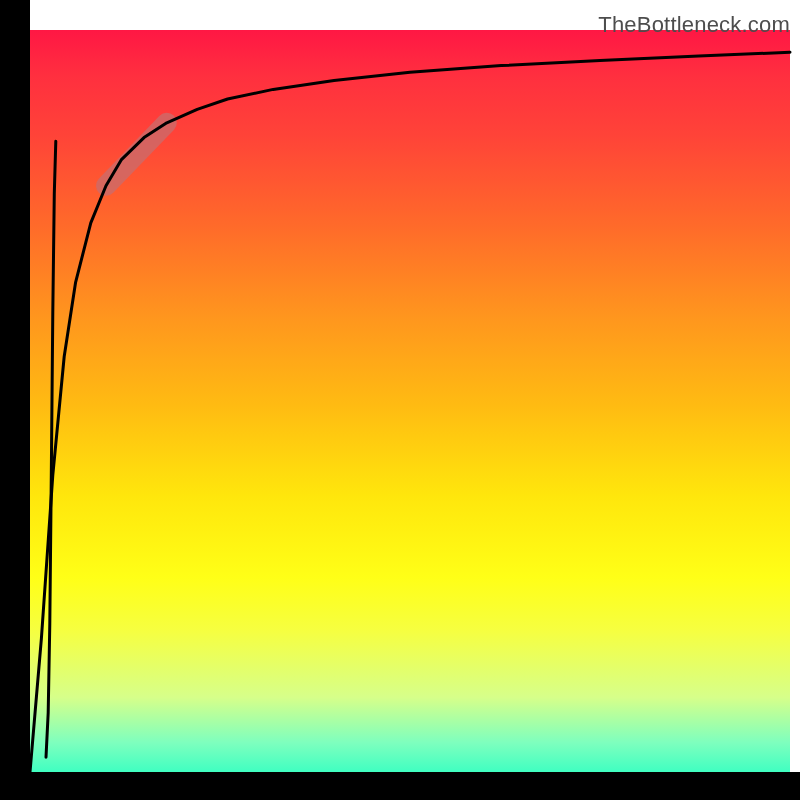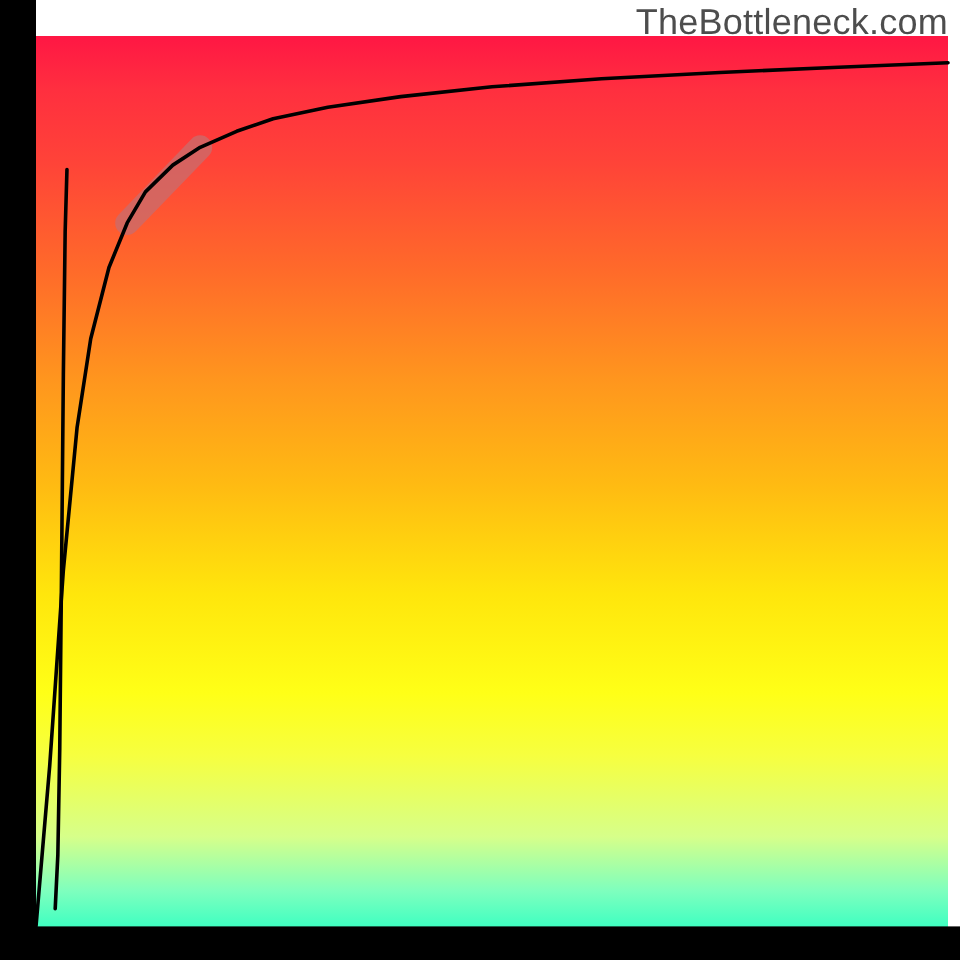--- a/index.html
+++ b/index.html
@@ -11,24 +11,24 @@
     font-family: Arial, Helvetica, sans-serif;
     overflow: hidden;
   }
   .canvas {
     position: relative;
     width: 800px;
     height: 800px;
   }
   .attribution {
     position: absolute;
-    top: 2px;
+    top: 12px;
     right: 10px;
     color: #4d4d4d;
-    font-size: 30px;
+    font-size: 22px;
     letter-spacing: 0.2px;
     font-weight: 400;
     z-index: 20;
   }
   
   .plot-area {
     position: absolute;
     left: 30px;
     top: 30px;
     width: 760px;

